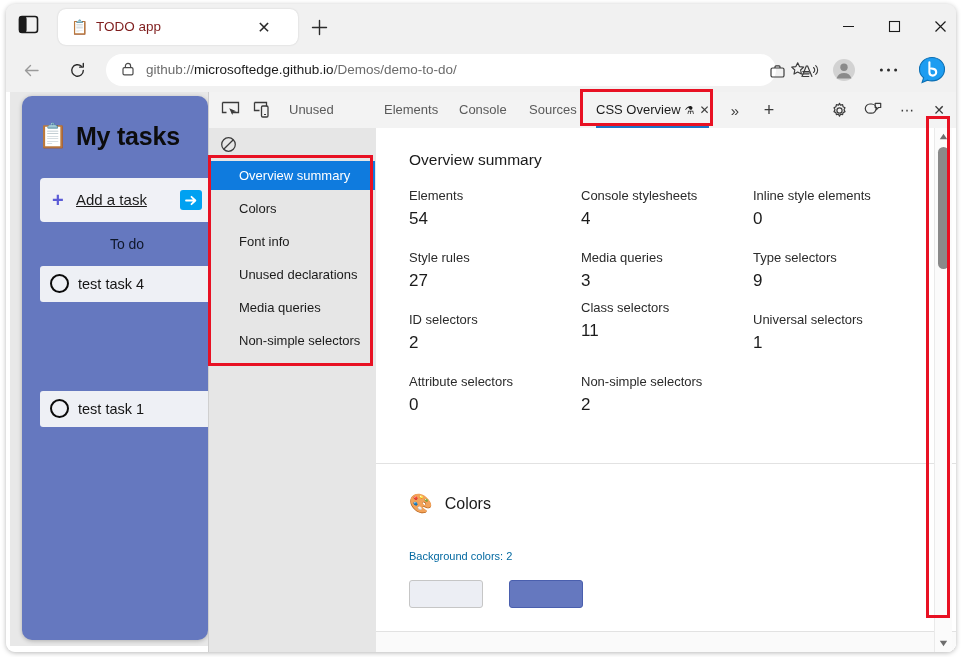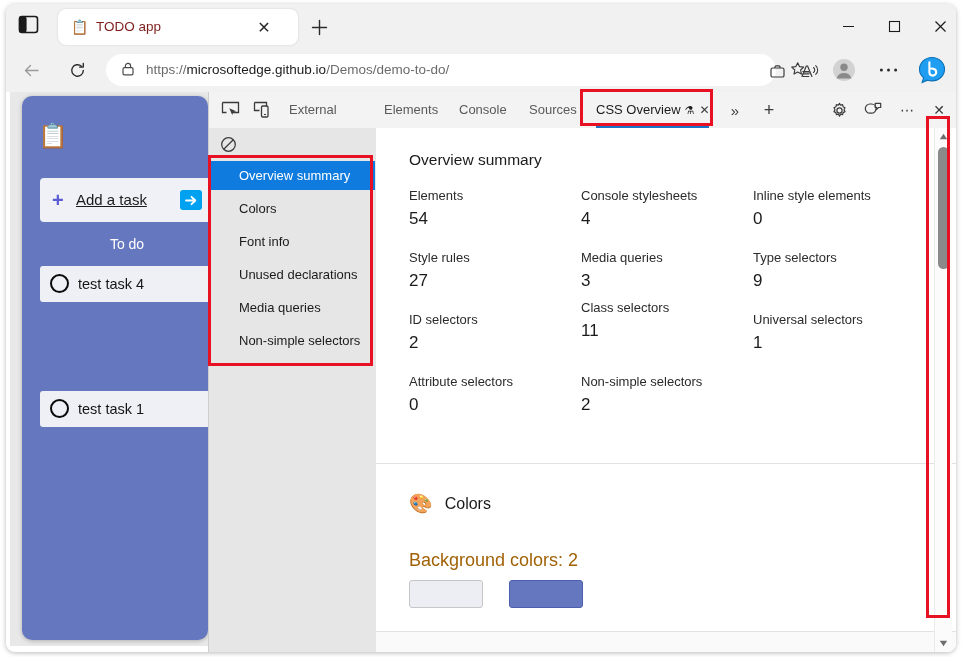--- a/index.html
+++ b/index.html
@@ -95,21 +95,21 @@
   }
   .add-plus{position:absolute;left:12px;top:11px;font-size:20px;font-weight:bold;color:#5b5bd6;line-height:22px;}
   .add-label{position:absolute;left:36px;top:11px;font-size:15px;color:#1b1b1b;line-height:22px;text-decoration:underline;}
   .add-go{
     position:absolute;left:140px;top:12px;width:22px;height:20px;
     background:#00a1f1;border-radius:3px;display:flex;align-items:center;justify-content:center;
     color:#fff;font-size:13px;
   }
   .todo-section{
     position:absolute;left:18px;top:140px;width:174px;height:20px;
-    text-align:center;font-size:14px;color:#ffffff;
+    text-align:center;font-size:14px;color:#0f172a;
   }
   .task{
     position:absolute;left:18px;width:174px;height:36px;
     background:#eef0f5;border-radius:3px;
   }
   .task .circle{
     position:absolute;left:10px;top:8px;width:19px;height:19px;
     border:2.5px solid #0a0a0a;border-radius:50%;box-sizing:border-box;
   }
   .task .tlabel{position:absolute;left:38px;top:8px;font-size:14.5px;color:#151515;line-height:20px;}
@@ -166,21 +166,21 @@
     background:#ffffff;overflow:hidden;
   }
   .co-h1{position:absolute;left:33px;top:23px;font-size:15.5px;color:#1b1b1b;}
   .stat{position:absolute;}
   .stat .slabel{font-size:13px;color:#2b2b2b;white-space:nowrap;}
   .stat .svalue{font-size:17px;color:#1b1b1b;margin-top:6px;}
   .co-divider{position:absolute;left:0;top:335px;width:581px;height:1px;background:#e2e2e2;}
   .colors-head{position:absolute;left:33px;top:365px;display:flex;align-items:center;gap:12px;}
   .palette-icon{font-size:19px;line-height:22px;}
   .colors-title{font-size:16px;color:#1b1b1b;}
-  .bg-label{position:absolute;left:33px;top:422px;font-size:18px;color:#a16207;}
+  .bg-label{position:absolute;left:33px;top:422px;font-size:11px;color:#0369a1;}
   .swatch{position:absolute;top:452px;width:74px;height:28px;border-radius:3px;}
   .swatch.a{left:33px;background:#eceef4;border:1px solid #c6c6c6;box-sizing:border-box;}
   .swatch.b{left:133px;background:#6578bf;border:1px solid #4a5fae;box-sizing:border-box;}
   .co-divider2{position:absolute;left:0;top:503px;width:581px;height:1px;background:#e2e2e2;}
   .co-footer{position:absolute;left:0;top:504px;width:581px;height:20px;background:#fafafa;}
   
   .scrollbar{
     position:absolute;left:725px;top:36px;width:17px;height:524px;
     background:#fbfbfb;border-left:1px solid #eaeaea;
   }
@@ -248,21 +248,21 @@
         </svg>
     </span>
 
     <div class="urlbar">
       <span class="url-lock">
         <svg width="16" height="16" viewBox="0 0 16 16">
             <rect x="3" y="6.6" width="10" height="7.2" rx="1.4" fill="none" stroke="#4b4b4b" stroke-width="1.2"></rect>
             <path d="M5.4 6.6V4.9a2.6 2.6 0 0 1 5.2 0v1.7" fill="none" stroke="#4b4b4b" stroke-width="1.2"></path>
           </svg>
       </span>
-      <span class="url-text"><span>https://</span><b>microsoftedge.github.io</b><span>/Demos/demo-to-do/</span></span>
+      <span class="url-text"><span>github://</span><b>microsoftedge.github.io</b><span>/Demos/demo-to-do/</span></span>
       <span class="url-right collections">
         <svg width="17" height="17" viewBox="0 0 17 17">
             <rect x="2" y="5" width="13" height="9" rx="1.6" fill="none" stroke="#3b3b3b" stroke-width="1.2"></rect>
             <path d="M6 5V3.8A1 1 0 0 1 7 2.8h3a1 1 0 0 1 1 1V5" fill="none" stroke="#3b3b3b" stroke-width="1.2"></path>
           </svg>
       </span>
       <span class="url-right read">
         <svg width="19" height="17" viewBox="0 0 19 17">
             <path d="M2 13.5L6.3 3h1.3l4.3 10.5M3.7 10h6.4" fill="none" stroke="#3b3b3b" stroke-width="1.2" stroke-linecap="round"></path>
             <path d="M13.5 4.5c1.6 1.2 1.6 3.8 0 5M15.7 2.6c2.6 2 2.6 6.8 0 8.8" fill="none" stroke="#3b3b3b" stroke-width="1.1" stroke-linecap="round"></path>
@@ -302,20 +302,21 @@
         </svg>
     </span>
   </div>
 
   <div class="viewport">
 
     <div class="todo">
       <div class="todo-card">
         <div class="todo-head">
           <span class="todo-head-icon">📋</span>
+          <span class="todo-head-text">My tasks</span>
         </div>
 
         <div class="add-task">
           <span class="add-plus">+</span>
           <span class="add-label">Add a task</span>
           <span class="add-go">
             <svg width="13" height="11" viewBox="0 0 13 11">
                 <path d="M1 5.5h9M6.5 1.8l3.9 3.7-3.9 3.7" fill="none" stroke="#ffffff" stroke-width="1.8" stroke-linecap="round" stroke-linejoin="round"></path>
               </svg>
           </span>
@@ -346,21 +347,21 @@
         </span>
         <span class="dt-icon device">
           <svg width="19" height="18" viewBox="0 0 19 18">
               <path d="M1.5 1.5h12v4" fill="none" stroke="#3b3b3b" stroke-width="1.3"></path>
               <path d="M1.5 1.5v8h5" fill="none" stroke="#3b3b3b" stroke-width="1.3"></path>
               <rect x="8.5" y="5" width="6.5" height="11" rx="1.2" fill="none" stroke="#3b3b3b" stroke-width="1.3"></rect>
               <path d="M11 13.5h2" stroke="#3b3b3b" stroke-width="1.2"></path>
             </svg>
         </span>
 
-        <span class="dt-tab" style="left:80px"><span class="tlbl">External</span></span>
+        <span class="dt-tab" style="left:80px"><span class="tlbl">Unused</span></span>
         <span class="dt-tab" style="left:175px"><span class="tlbl">Elements</span></span>
         <span class="dt-tab" style="left:250px"><span class="tlbl">Console</span></span>
         <span class="dt-tab" style="left:320px"><span class="tlbl">Sources</span></span>
         <span class="dt-tab active" style="left:387px">
           <span class="tlbl">CSS Overview</span><span class="dt-flask">⚗</span><span class="dt-tabclose">✕</span>
           <span class="dt-underline"></span>
         </span>
 
         <span class="dt-right more-tabs">»</span>
         <span class="dt-right plus">+</span>

